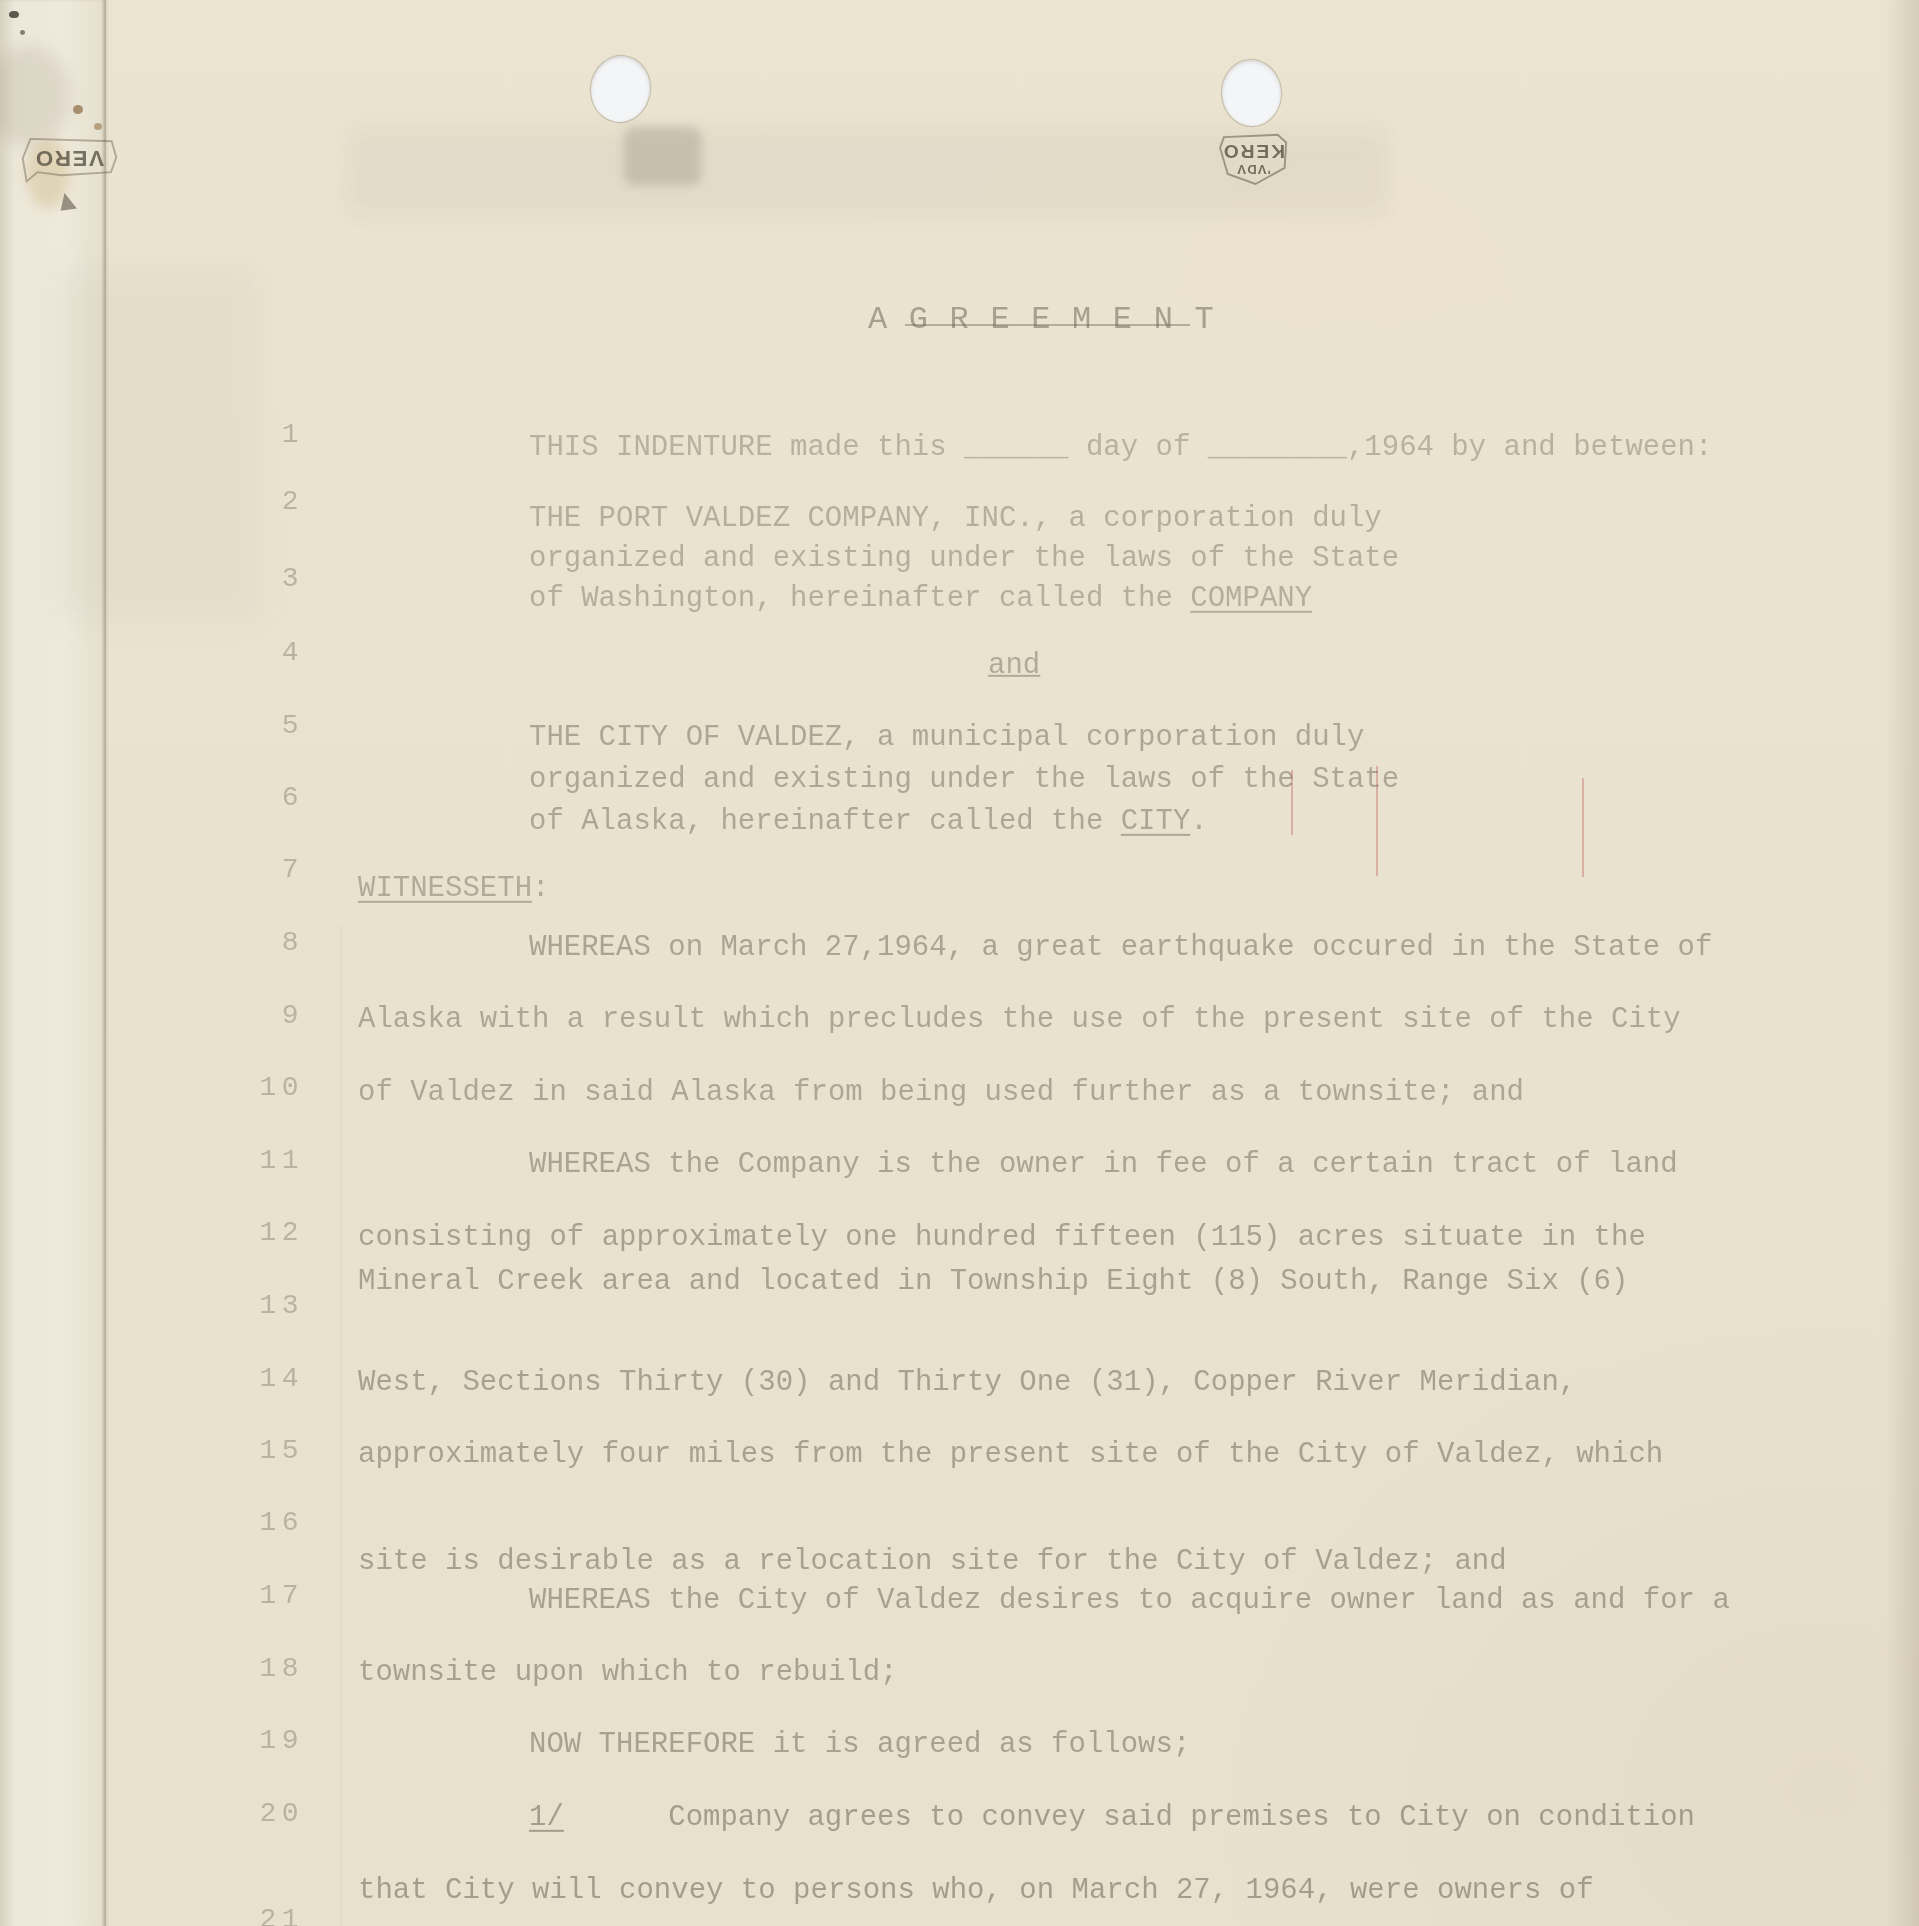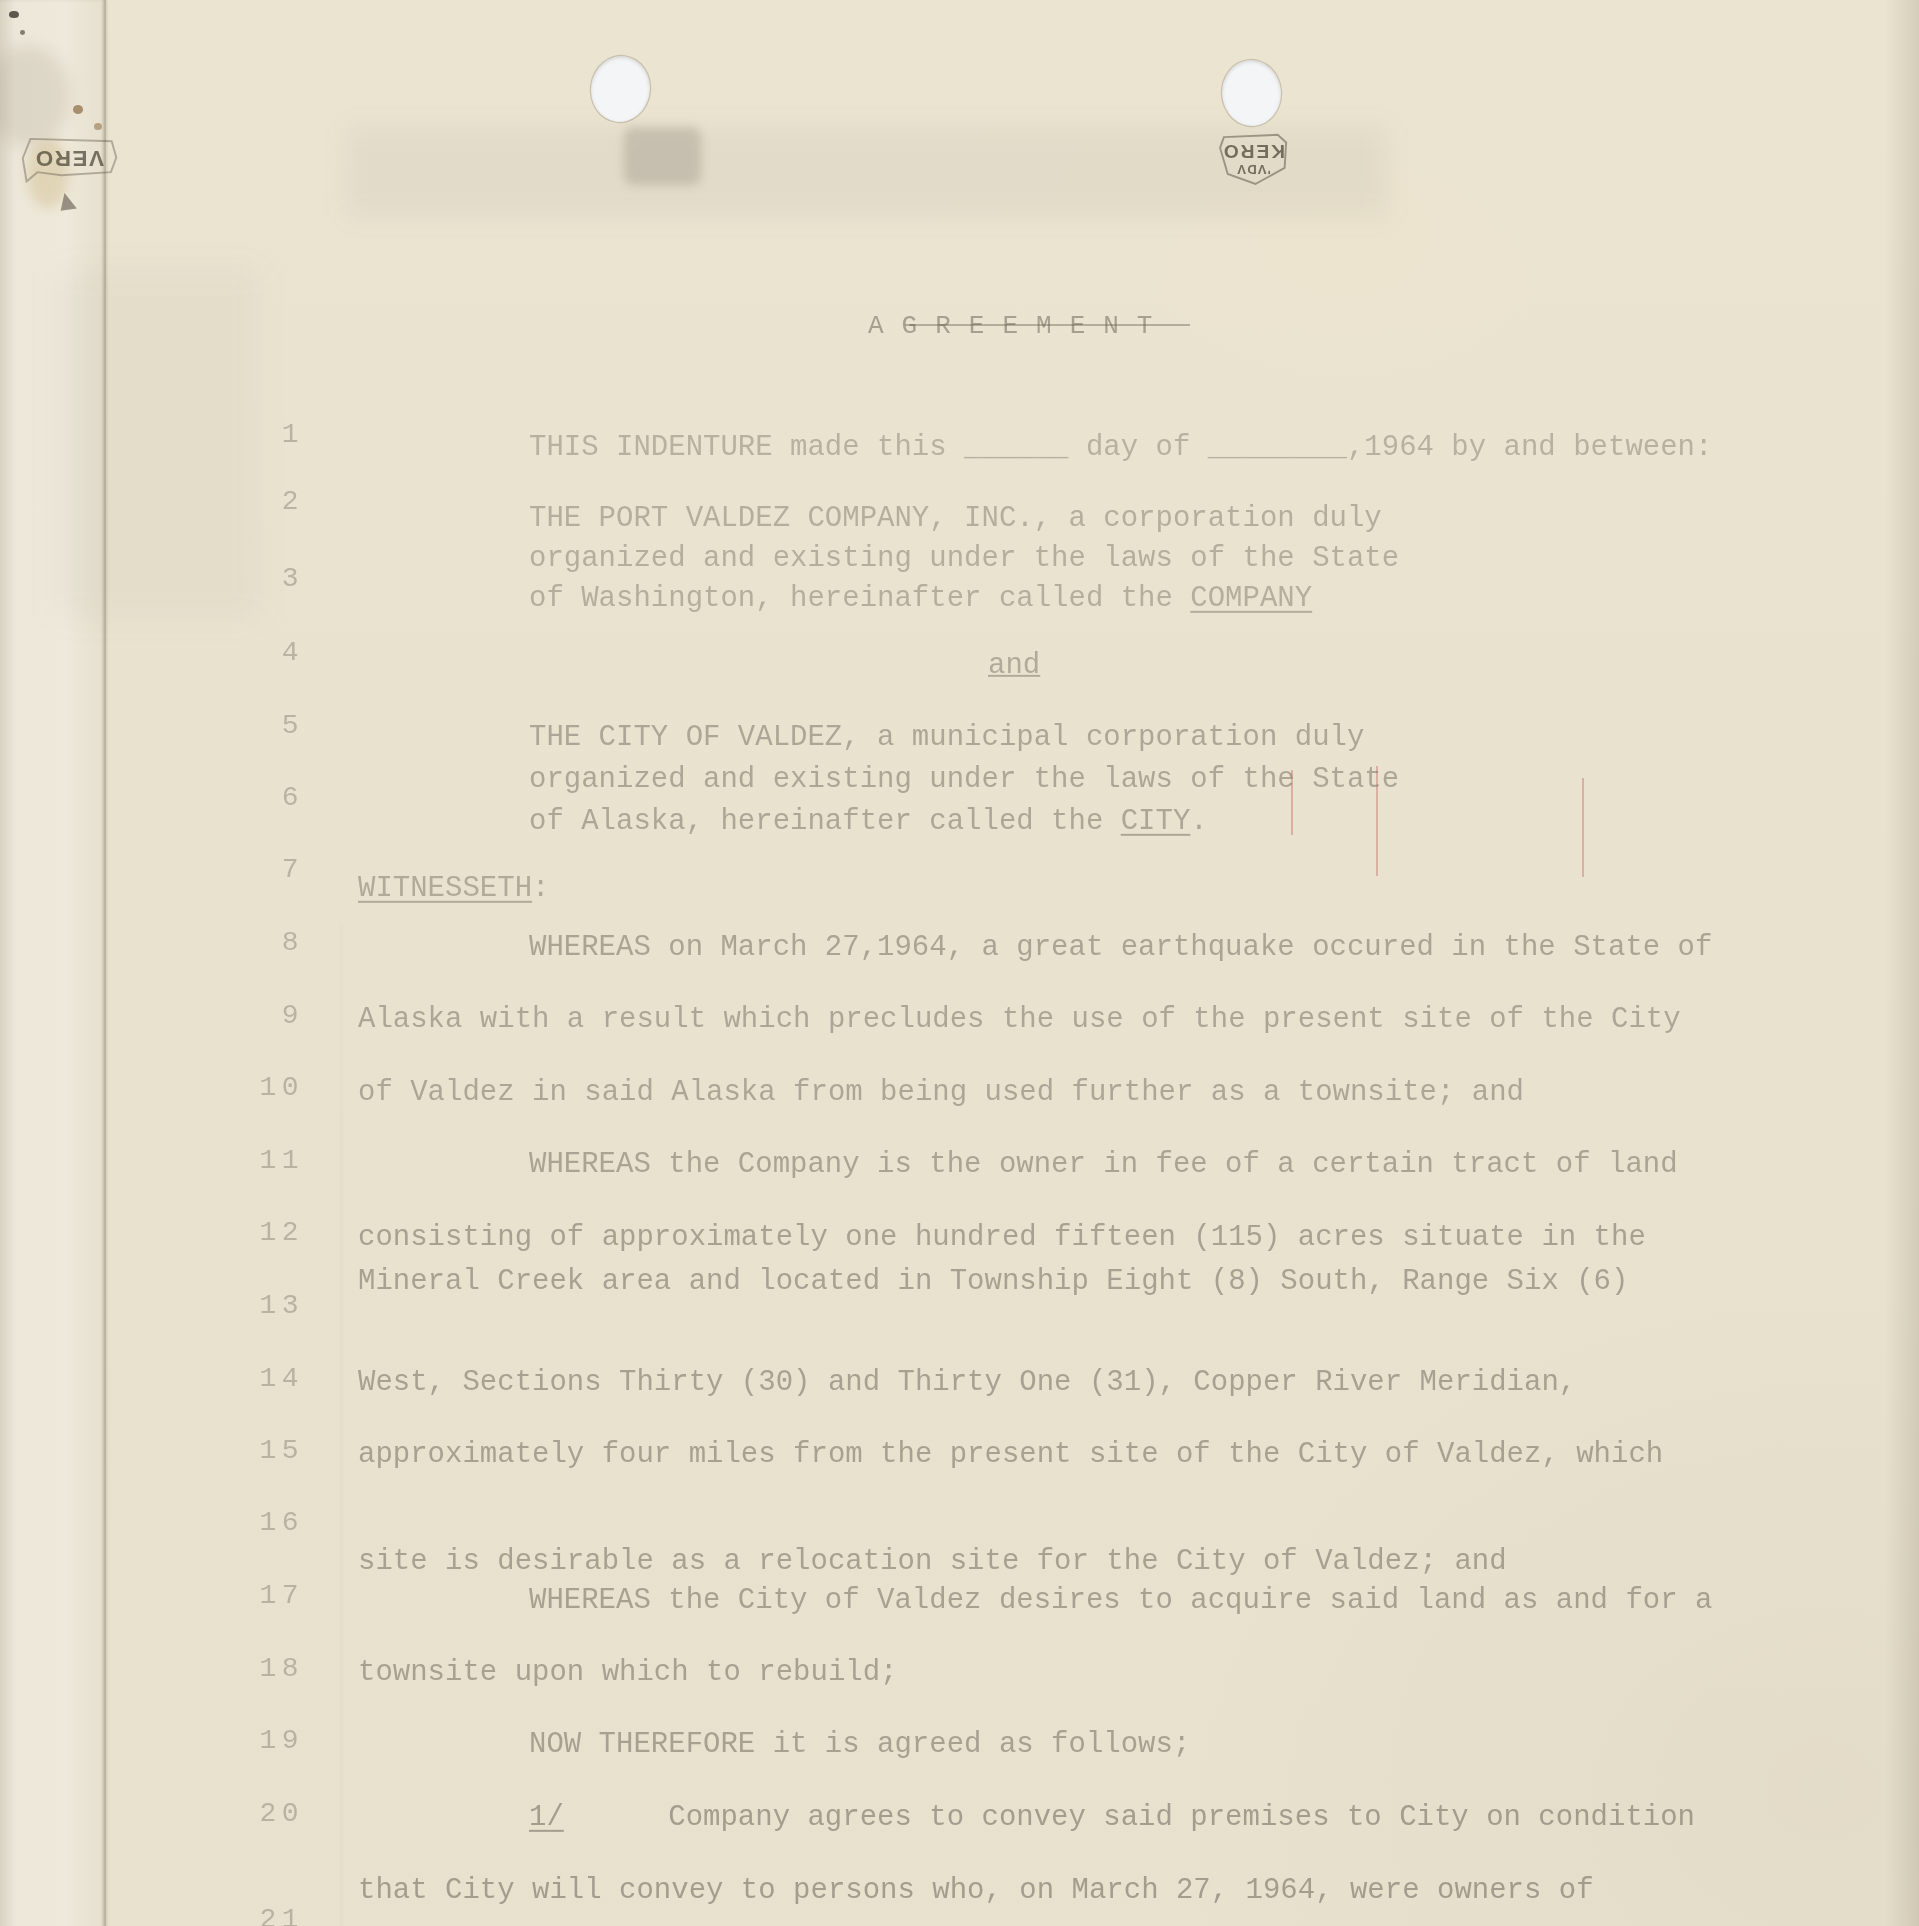--- a/index.html
+++ b/index.html
@@ -48,21 +48,21 @@
   .stain-damp{position:absolute;left:-15.4px;top:46px;width:85px;height:100px;border-radius:50%;
     background:rgba(150,140,120,.18);filter:blur(7.7px);}
 
   
   .pink{position:absolute;width:1.9px;background:rgba(203,125,120,.5);filter:blur(0.4px);}
   .pink.p1{left:1291px;top:770px;height:65px;}
   .pink.p2{left:1376px;top:766px;height:110px;}
   .pink.p3{left:1582px;top:778px;height:99px;}
 
   
-  .title{position:absolute;left:868px;top:311px;font-size:26px;letter-spacing:1.2px;
+  .title{position:absolute;left:868px;top:301px;font-size:32px;letter-spacing:1.2px;
     color:rgba(104,97,84,.52);white-space:pre;filter:blur(0.6px);}
   .title-underline{position:absolute;left:905px;top:324px;width:285px;height:1.9px;
     background:rgba(104,97,84,.42);filter:blur(0.5px);}
 
   
   .row{position:absolute;font-size:29px;white-space:pre;color:#6e6759;
     transform:translateY(-52%);filter:blur(0.5px);}
   .row .u{text-decoration:underline;text-decoration-thickness:1.9px;text-underline-offset:4.6px;}
   .num{position:absolute;left:239px;width:65px;text-align:right;font-size:28px;
     letter-spacing:5.4px;color:#7a7365;opacity:.42;transform:translateY(-50%);filter:blur(0.5px);}
@@ -159,21 +159,21 @@
       <div class="row" style="left: 358px; top: 889px; opacity: 0.45;"><span class="u">WITNESSETH</span><span>:</span></div>
       <div class="row" style="left: 529px; top: 948px; opacity: 0.5;"><span>WHEREAS on March 27,1964, a great earthquake occured in the State of</span></div>
       <div class="row" style="left: 358px; top: 1020px; opacity: 0.48;"><span>Alaska with a result which precludes the use of the present site of the City</span></div>
       <div class="row" style="left: 358px; top: 1093px; opacity: 0.48;"><span>of Valdez in said Alaska from being used further as a townsite; and</span></div>
       <div class="row" style="left: 529px; top: 1165px; opacity: 0.5;"><span>WHEREAS the Company is the owner in fee of a certain tract of land</span></div>
       <div class="row" style="left: 358px; top: 1238px; opacity: 0.52;"><span>consisting of approximately one hundred fifteen (115) acres situate in the</span></div>
       <div class="row" style="left: 358px; top: 1282px; opacity: 0.52;"><span>Mineral Creek area and located in Township Eight (8) South, Range Six (6)</span></div>
       <div class="row" style="left: 358px; top: 1383px; opacity: 0.52;"><span>West, Sections Thirty (30) and Thirty One (31), Copper River Meridian,</span></div>
       <div class="row" style="left: 358px; top: 1455px; opacity: 0.52;"><span>approximately four miles from the present site of the City of Valdez, which</span></div>
       <div class="row" style="left: 358px; top: 1528px; opacity: 0.52; margin-top: 34px;"><span>site is desirable as a relocation site for the City of Valdez; and</span></div>
-      <div class="row" style="left: 529px; top: 1601px; opacity: 0.52;"><span>WHEREAS the City of Valdez desires to acquire said land as and for a</span></div>
+      <div class="row" style="left: 529px; top: 1601px; opacity: 0.52;"><span>WHEREAS the City of Valdez desires to acquire owner land as and for a</span></div>
       <div class="row" style="left: 358px; top: 1673px; opacity: 0.52;"><span>townsite upon which to rebuild;</span></div>
       <div class="row" style="left: 529px; top: 1745px; opacity: 0.52;"><span>NOW THEREFORE it is agreed as follows;</span></div>
       <div class="row" style="left: 529px; top: 1818px; opacity: 0.55;"><span class="u">1/</span><span>      Company agrees to convey said premises to City on condition</span></div>
       <div class="row" style="left: 358px; top: 1891px; opacity: 0.55;"><span>that City will convey to persons who, on March 27, 1964, were owners of</span></div>
     </div>
 
 </div>
 
 
 </body></html>

